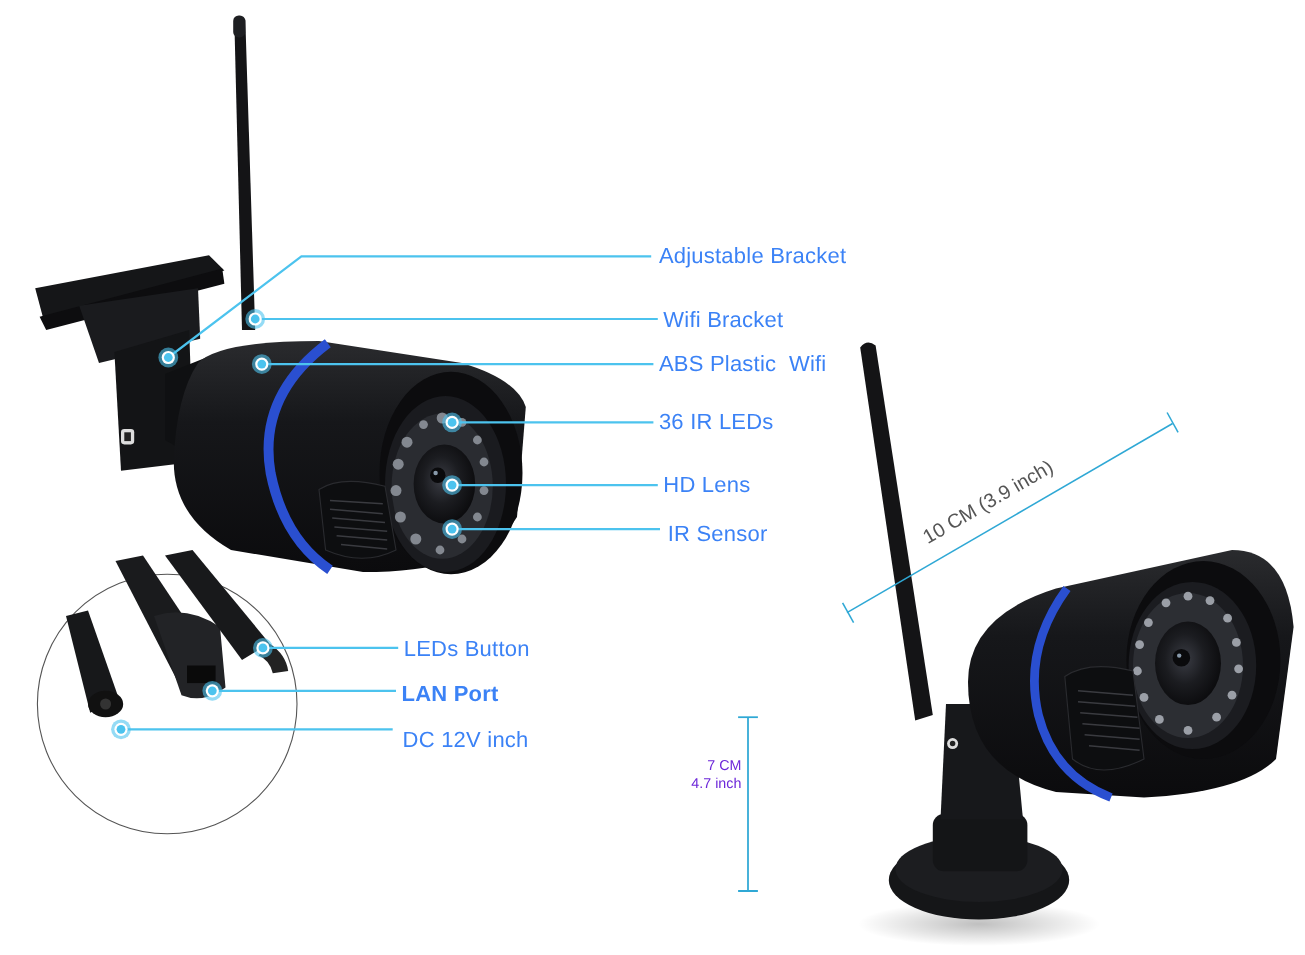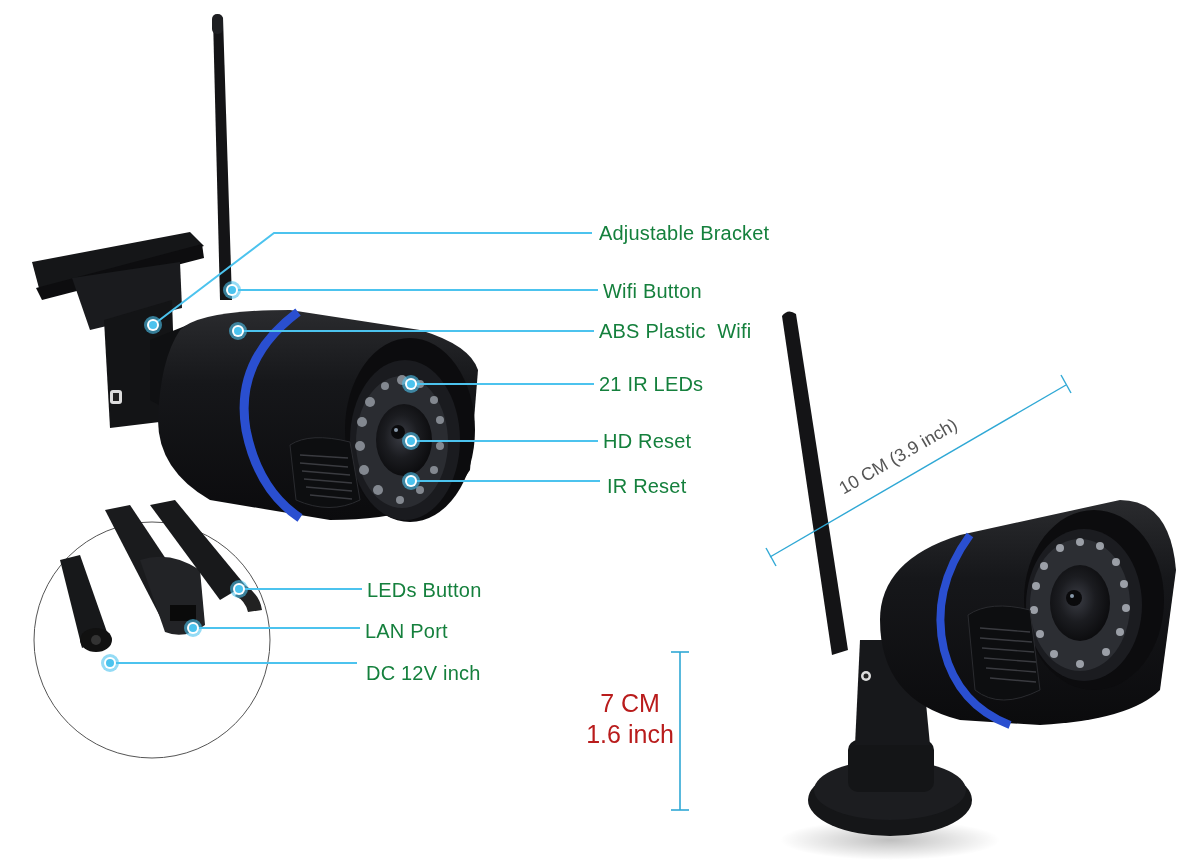--- a/index.html
+++ b/index.html
@@ -1,20 +1,20 @@
 <!DOCTYPE html>
 <html><head>
   <meta charset="utf-8">
   <style>
     html, body { margin: 0; padding: 0; background: #ffffff; }
     body { width: 1186px; height: 868px; position: relative; overflow: hidden; font-family: "Liberation Sans", sans-serif; }
     .stage { position: absolute; left: 0; top: 0; width: 1186px; height: 868px; }
     svg.art { position: absolute; left: 0; top: 0; }
-    .label { position: absolute; font-family: "Liberation Sans", sans-serif; font-size: 20px; color: #15803d; white-space: nowrap; line-height: 1; letter-spacing: 0.2px; }
-    .dim-label { position: absolute; font-family: "Liberation Sans", sans-serif; font-size: 25px; color: #b91c1c; white-space: nowrap; line-height: 1.25; text-align: center; }
+    .label { position: absolute; font-family: "Liberation Sans", sans-serif; font-size: 20px; color: #3b82f6; white-space: nowrap; line-height: 1; letter-spacing: 0.2px; }
+    .dim-label { position: absolute; font-family: "Liberation Sans", sans-serif; font-size: 13px; color: #6d28d9; white-space: nowrap; line-height: 1.25; text-align: right; }
     .dim-diag { position: absolute; font-family: "Liberation Sans", sans-serif; font-size: 18px; color: #555555; white-space: nowrap; transform-origin: left bottom; }
   </style>
 </head>
 <body>
 
 <div class="stage">
 
   <svg class="art" width="1186" height="868" viewBox="0 0 1186 868">
     <defs>
       <linearGradient id="bodyGrad" x1="0" y1="0" x2="0" y2="1">
@@ -220,30 +220,30 @@
       <line x1="671" y1="810" x2="689" y2="810"></line>
     </g>
     <g stroke="#2fa8d5" stroke-width="1.4">
       <line x1="770" y1="557" x2="1066" y2="385"></line>
       <line x1="766" y1="548" x2="776" y2="566"></line>
       <line x1="1061" y1="375" x2="1071" y2="393"></line>
     </g>
   </svg>
 
   <div class="label" style="left:599px; top:223px;">Adjustable Bracket</div>
-  <div class="label" style="left:603px; top:281px;">Wifi Button</div>
+  <div class="label" style="left:603px; top:281px;">Wifi Bracket</div>
   <div class="label" style="left:599px; top:321px; white-space:pre;">ABS Plastic  Wifi</div>
-  <div class="label" style="left:599px; top:374px;">21 IR LEDs</div>
-  <div class="label" style="left:603px; top:431px;">HD Reset</div>
-  <div class="label" style="left:607px; top:476px;">IR Reset</div>
+  <div class="label" style="left:599px; top:374px;">36 IR LEDs</div>
+  <div class="label" style="left:603px; top:431px;">HD Lens</div>
+  <div class="label" style="left:607px; top:476px;">IR Sensor</div>
 
   <div class="label" style="left:367px; top:580px;">LEDs Button</div>
-  <div class="label" style="left:365px; top:621px;">LAN Port</div>
+  <div class="label" style="left:365px; top:621px;font-weight:bold;">LAN Port</div>
   <div class="label" style="left:366px; top:663px;">DC 12V inch</div>
 
   <div class="dim-label" style="left:586px; top:688px; width:88px;">
     <div>7 CM</div>
-    <div>1.6 inch</div>
+    <div>4.7 inch</div>
   </div>
 
   <div class="dim-diag" style="left:846px; top:478px; transform: rotate(-30deg);">10 CM (3.9 inch)</div>
 
 </div>
 
 </body></html>

